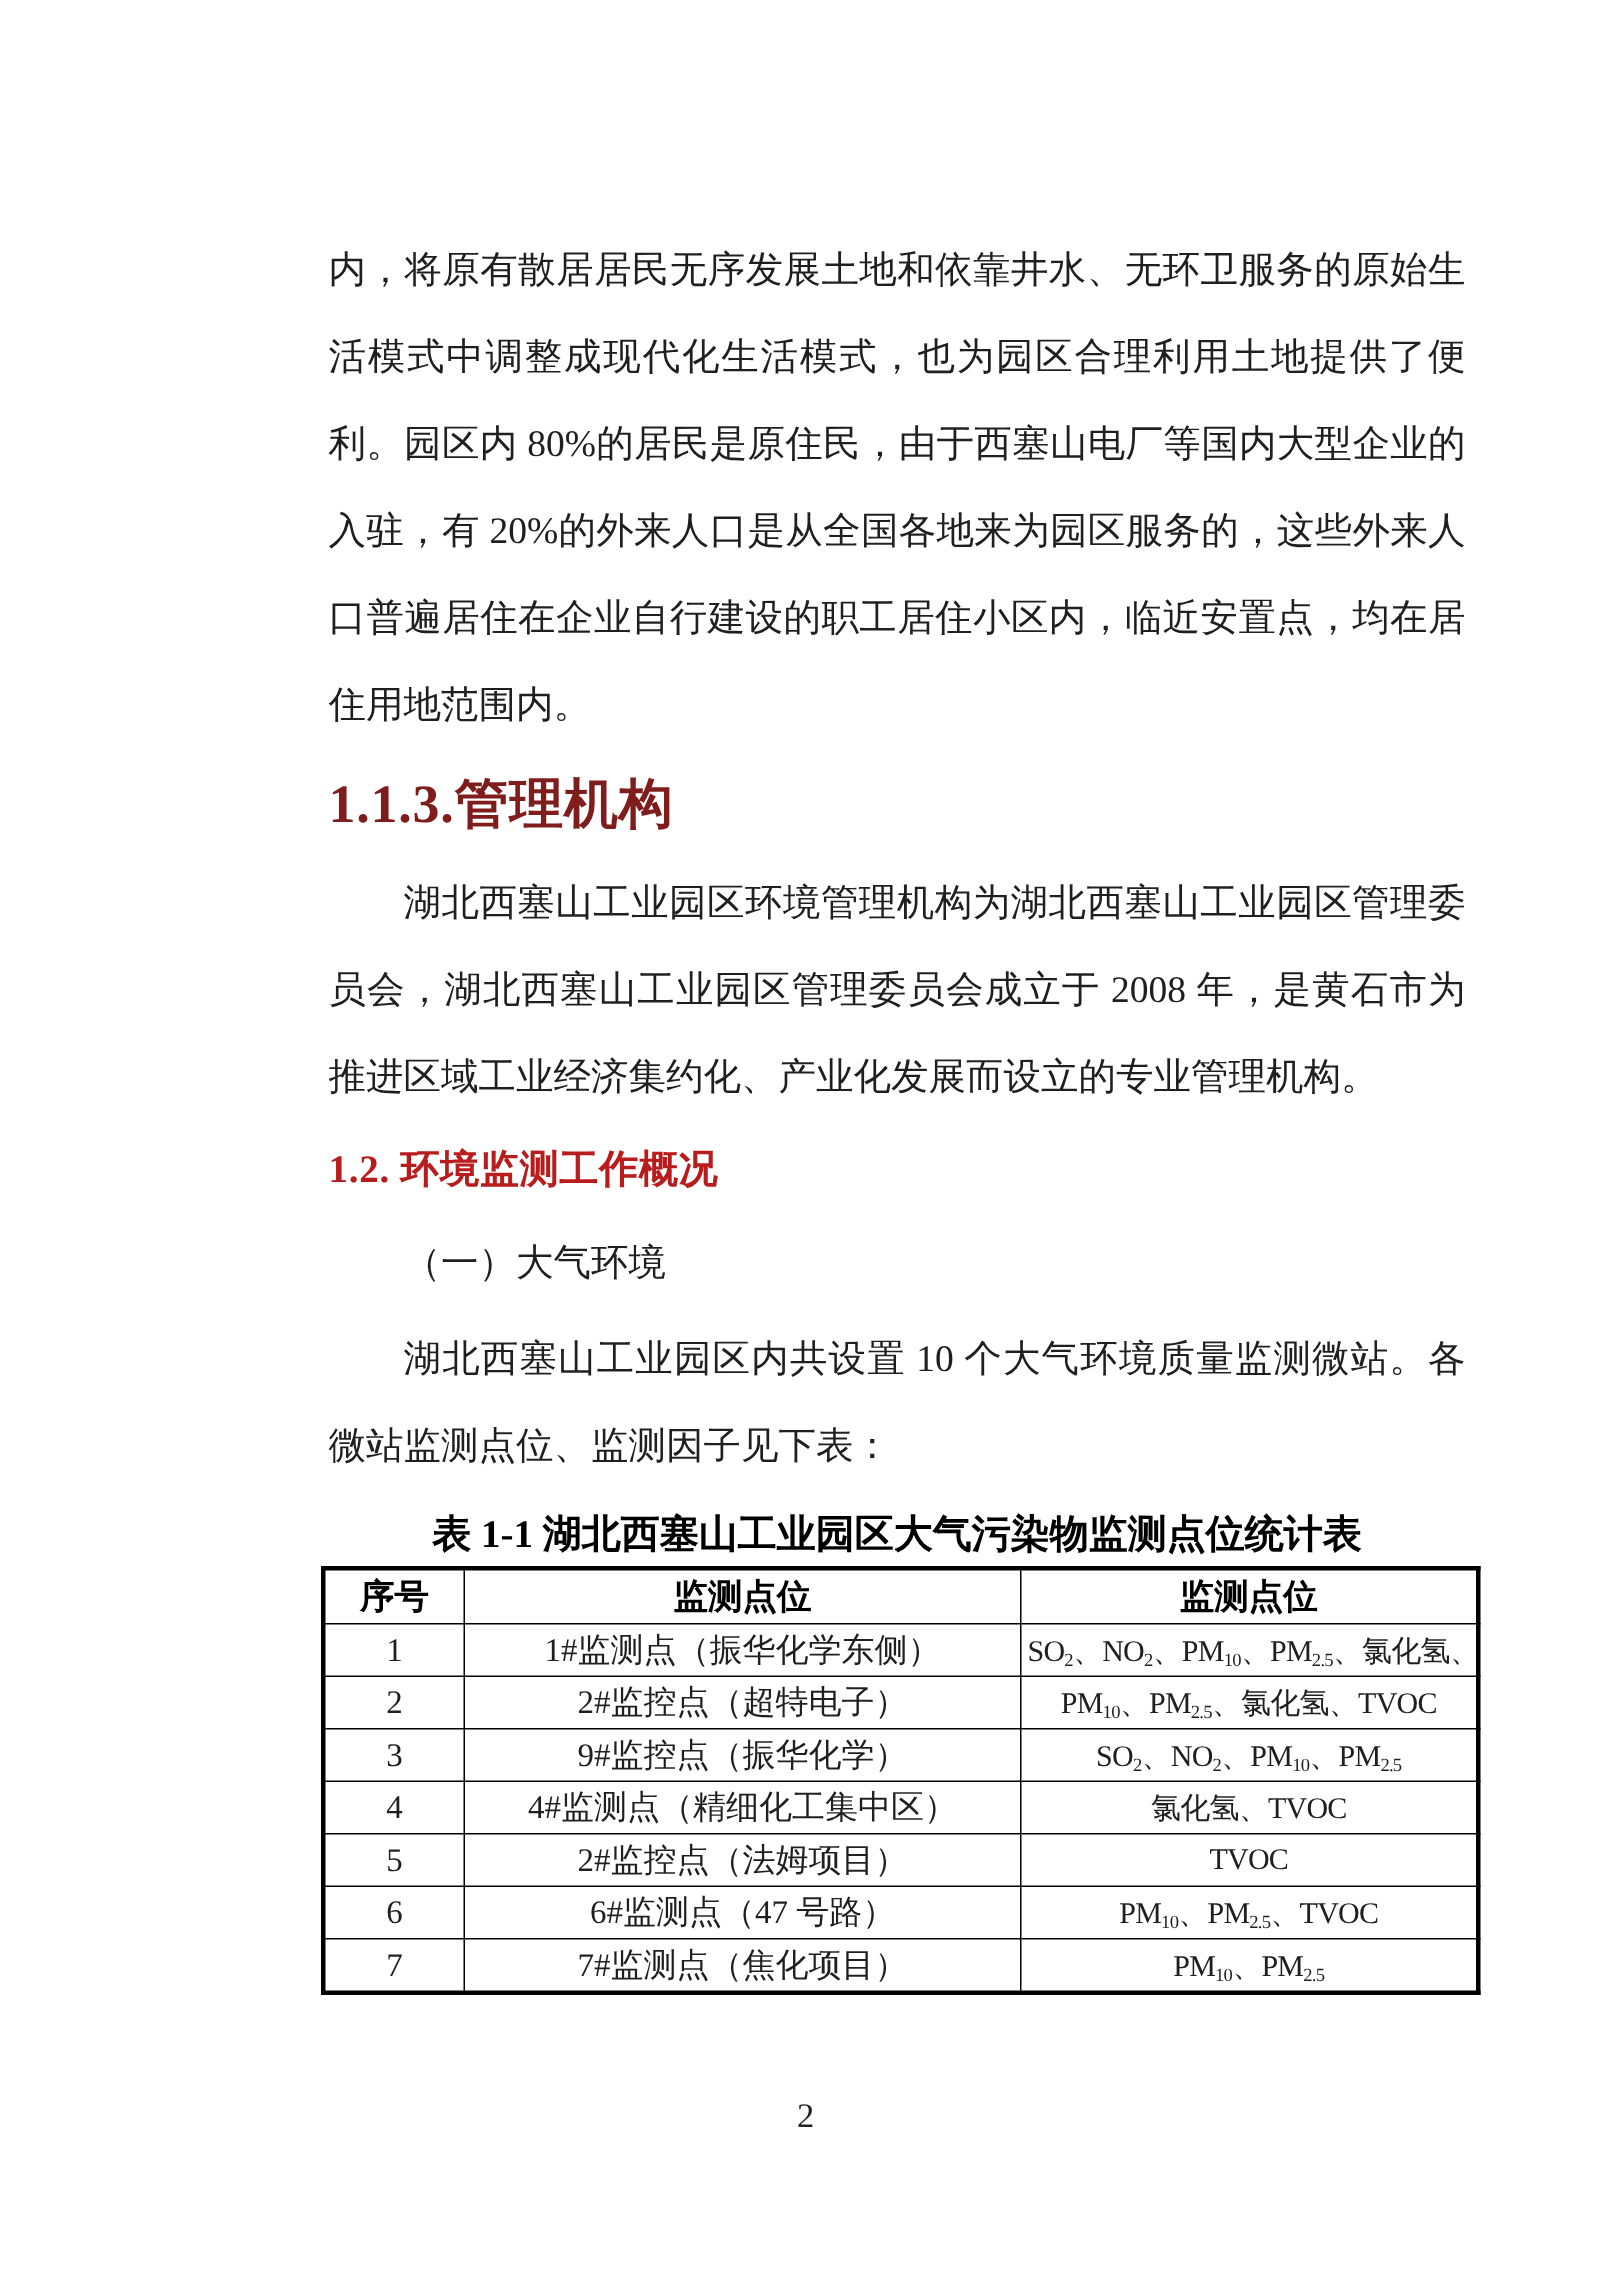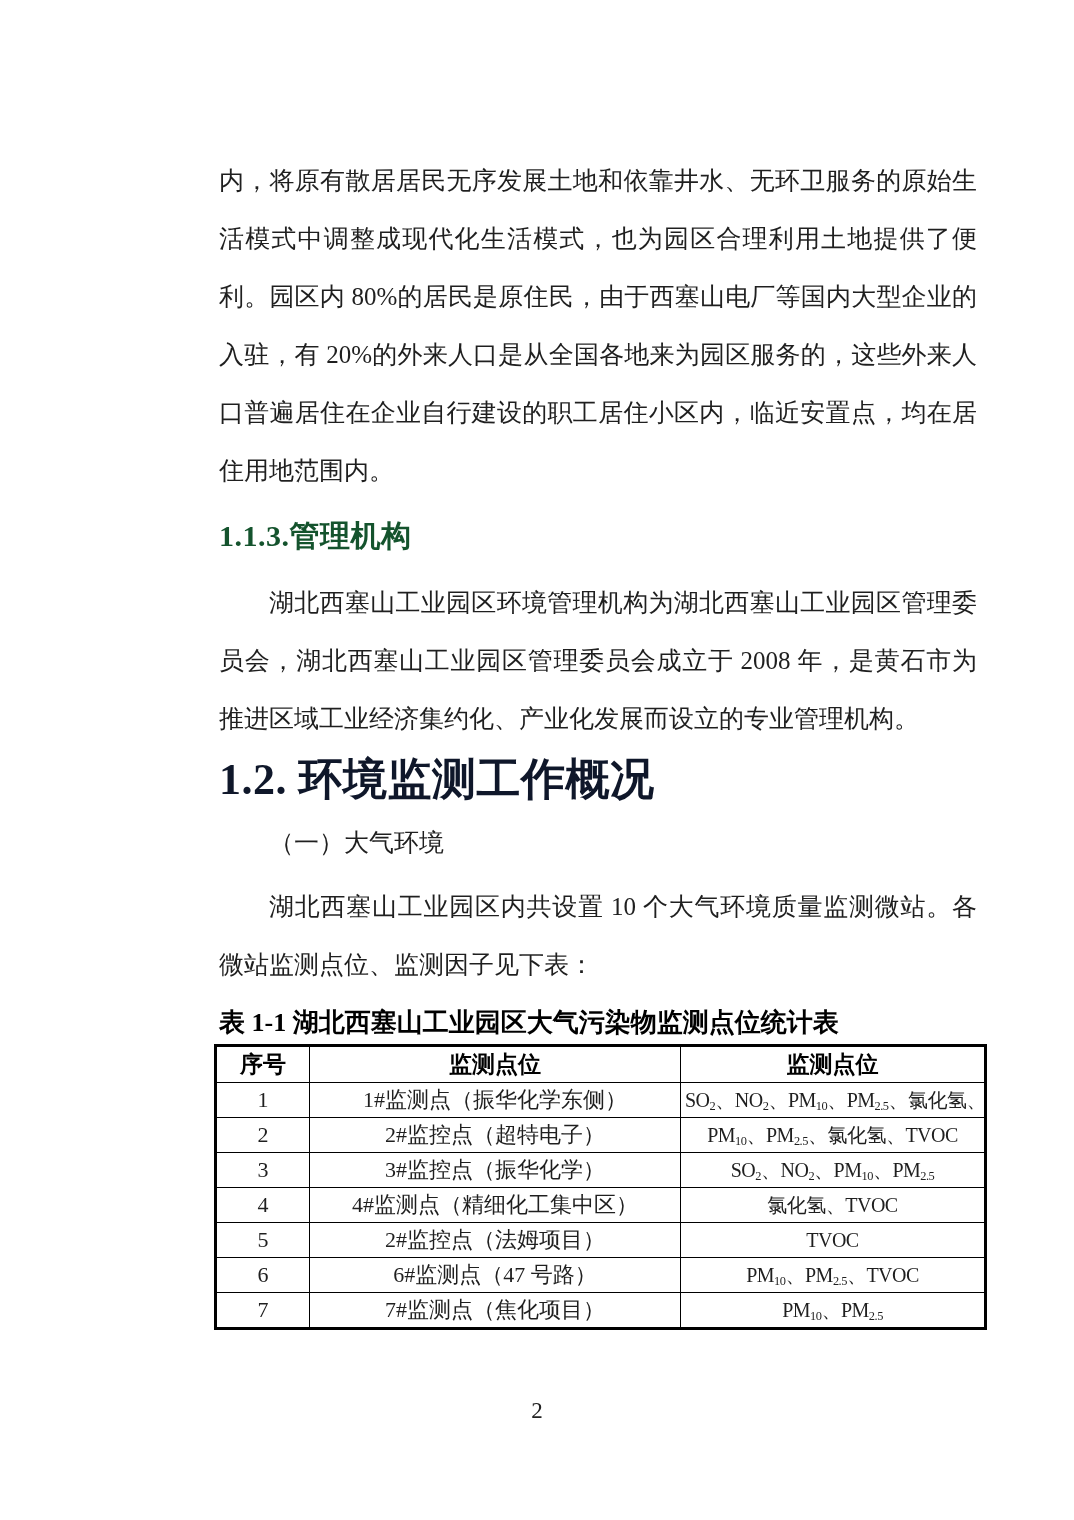--- a/index.html
+++ b/index.html
@@ -21,39 +21,40 @@
   }
   p.body {
     font-size: 25px;
     line-height: 58px;
     text-align: justify;
     margin: 0;
     color: #1f1f1f;
   }
   p.indent { text-indent: 2em; }
   .h-sub {
-    font-size: 30px;
+    font-size: 36px;
     font-weight: bold;
-    color: #14532d;
+    color: #7f1d1d;
     line-height: 40px;
     margin: 16px 0 18px 0;
     letter-spacing: 0.5px;
   }
   .h-main {
-    font-size: 44px;
+    font-size: 26px;
     font-weight: bold;
-    color: #0f172a;
+    color: #b91c1c;
     line-height: 44px;
     margin: 10px 0 12px 0;
     letter-spacing: 0.5px;
   }
   .h-121 { margin: 0 0 0 0; }
   p.p-atm { margin-top: 8px; }
   p.p-stations { margin-top: 6px; }
   .table-title {
+    text-align: center;
     font-weight: bold;
     color: #000000;
     font-size: 26px;
     line-height: 30px;
     margin: 14px 0 6px 0;
   }
   table.data {
     border-collapse: collapse;
     table-layout: fixed;
     width: 770px;
@@ -137,21 +138,21 @@
           <td>1#监测点（振华化学东侧）</td>
           <td class="factors">SO<sub>2</sub>、NO<sub>2</sub>、PM<sub>10</sub>、PM<sub>2.5</sub>、氯化氢、TVOC</td>
         </tr>
         <tr>
           <td>2</td>
           <td>2#监控点（超特电子）</td>
           <td class="factors">PM<sub>10</sub>、PM<sub>2.5</sub>、氯化氢、TVOC</td>
         </tr>
         <tr>
           <td>3</td>
-          <td>3#监控点（振华化学）</td>
+          <td>9#监控点（振华化学）</td>
           <td class="factors">SO<sub>2</sub>、NO<sub>2</sub>、PM<sub>10</sub>、PM<sub>2.5</sub></td>
         </tr>
         <tr>
           <td>4</td>
           <td>4#监测点（精细化工集中区）</td>
           <td class="factors">氯化氢、TVOC</td>
         </tr>
         <tr>
           <td>5</td>
           <td>2#监控点（法姆项目）</td>

